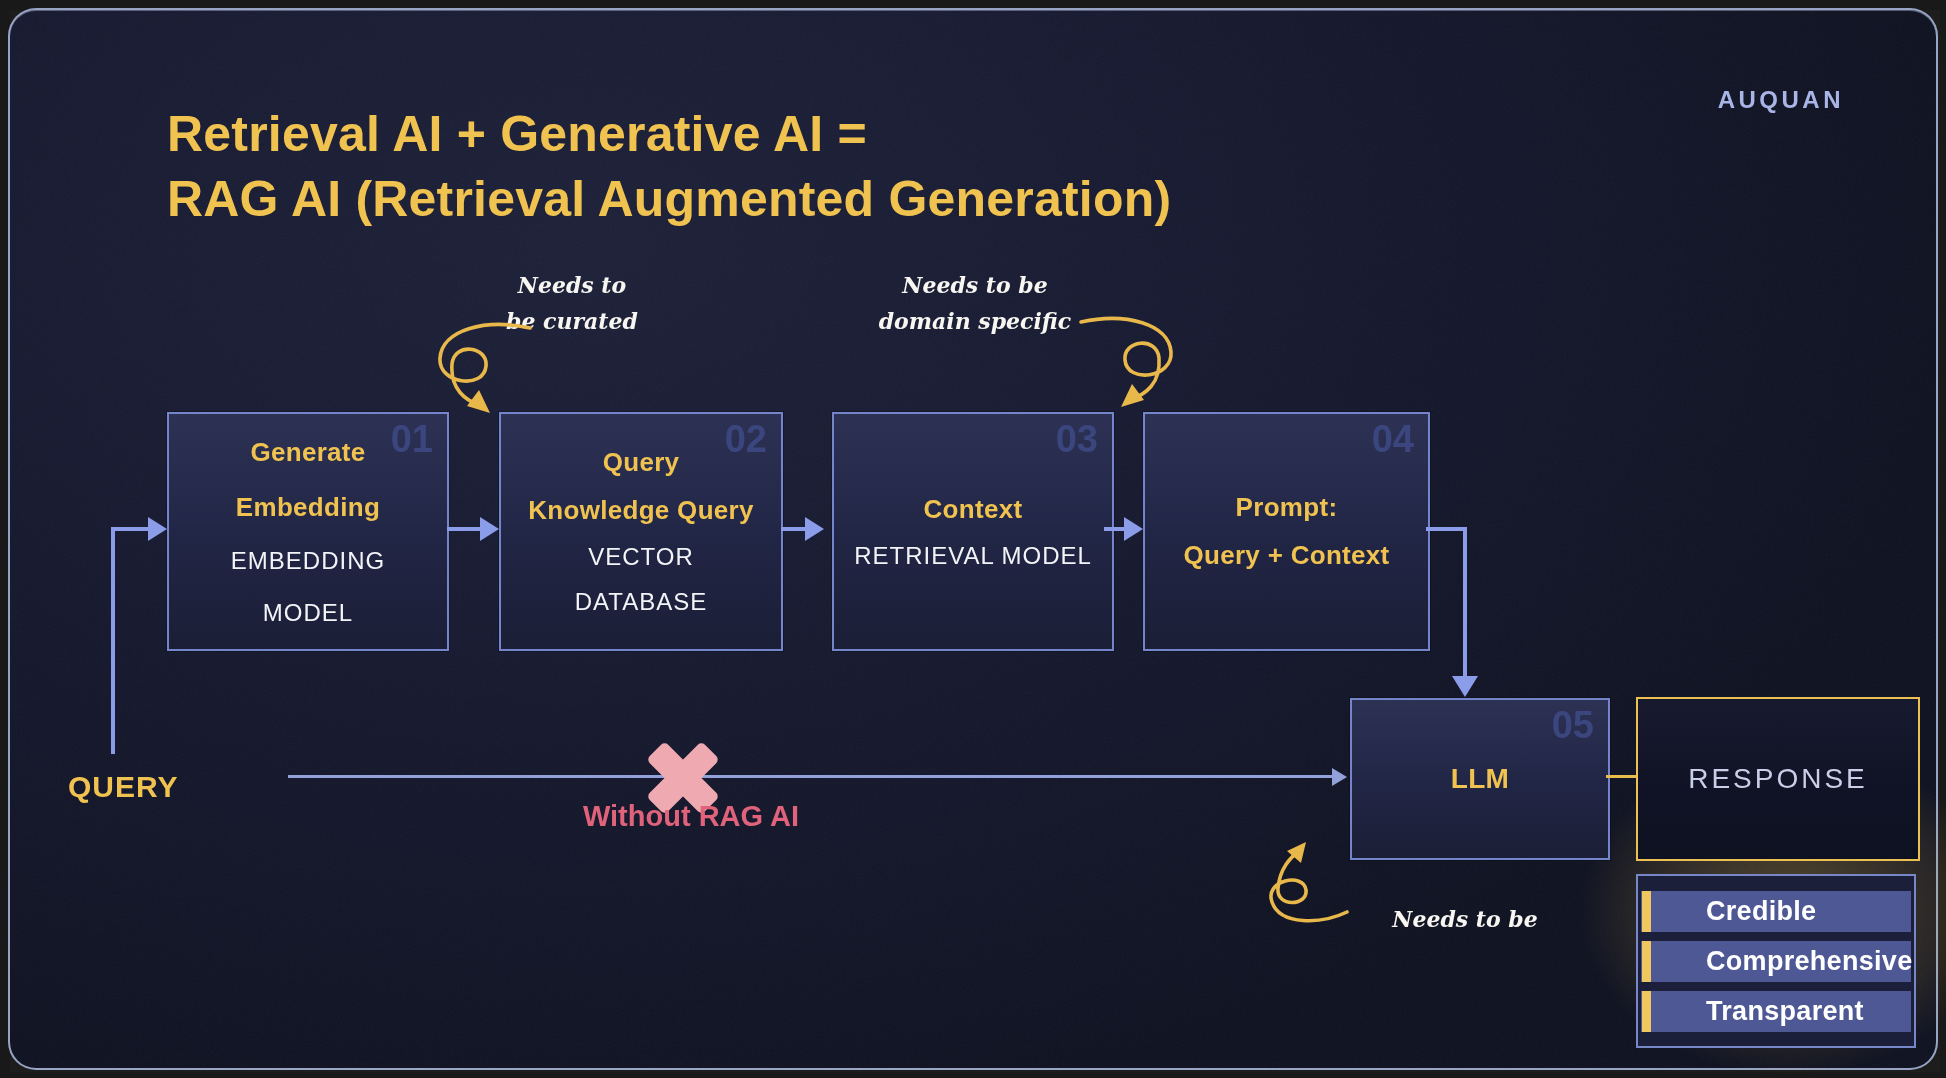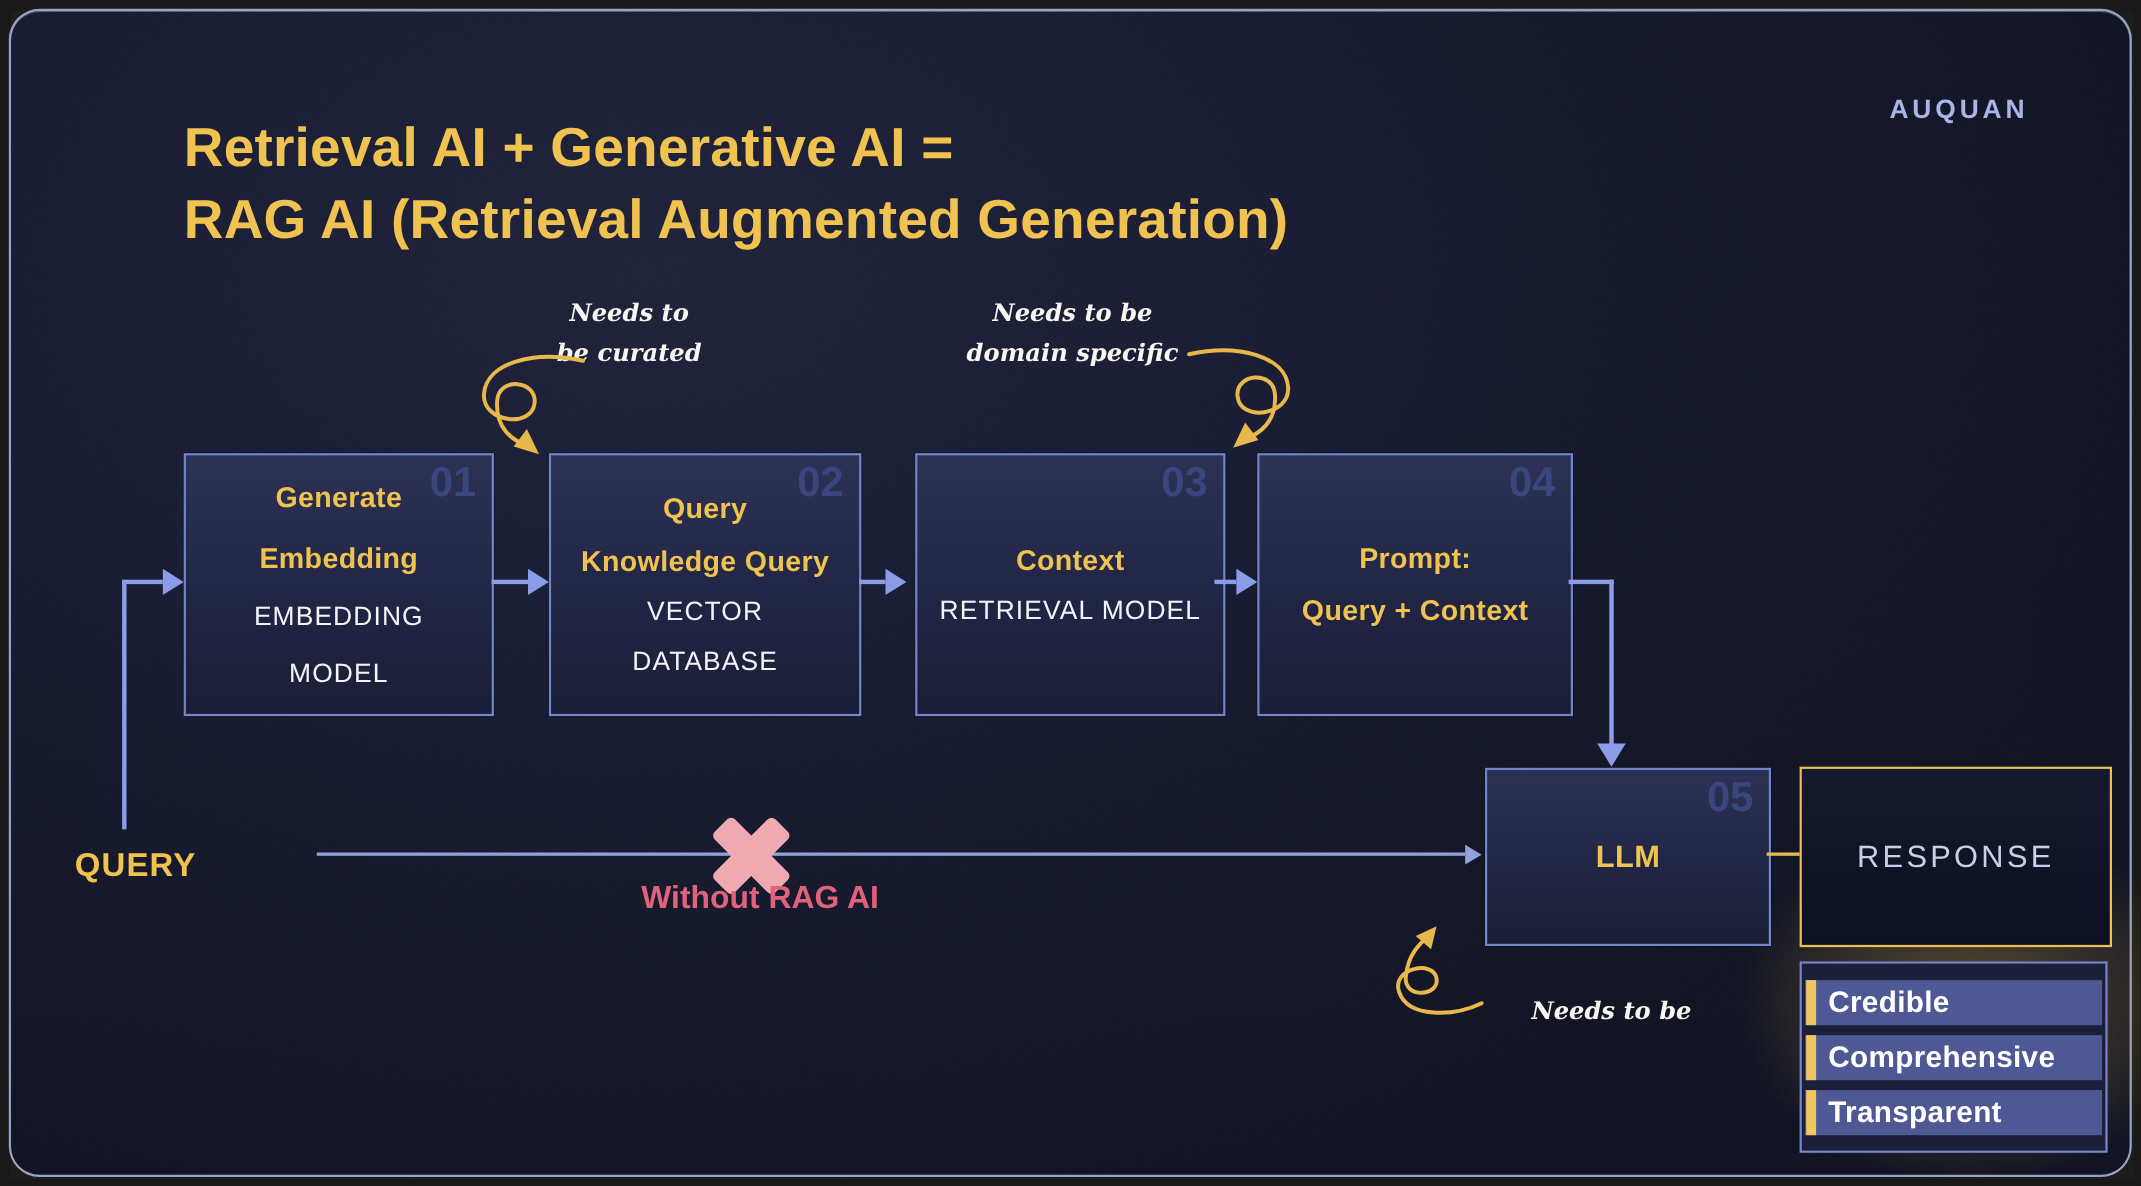--- a/index.html
+++ b/index.html
@@ -60,21 +60,21 @@
         border:2.5px solid #ecc052;background:linear-gradient(180deg,#171a2e 0%,#101325 60%,#0e1120 100%);
         display:flex;align-items:center;justify-content:center;}
   .resp-box span{color:#c9cfe8;font-size:28px;font-weight:500;letter-spacing:3px;}
   .yellow-conn{position:absolute;left:1596px;top:765px;width:30px;height:3px;background:#e8bd4e;}
 
   
   .panel{position:absolute;left:1626px;top:864px;width:280px;height:174px;
         border:2px solid #7787c8;background:#1b1f3a;box-sizing:border-box;
         display:flex;flex-direction:column;justify-content:center;gap:9px;padding:4px 3px;}
   .q-row{position:relative;height:41px;background:#4e5894;display:flex;align-items:center;
-        padding-left:21px;box-sizing:border-box;}
+        padding-left:65px;box-sizing:border-box;}
   .q-row::before{content:'';position:absolute;left:1px;top:0;bottom:0;width:9px;background:#f0c65f;}
   .q-row span{color:#ffffff;font-size:27px;font-weight:600;letter-spacing:.3px;}
 
   .doodle{position:absolute;}
   .doodle path{stroke:#e8b84b;stroke-width:3.6;fill:none;stroke-linecap:round;stroke-linejoin:round;}
   .doodle path.head{fill:#e8b84b;stroke:none;}
 </style>
 </head>
 <body>
 

